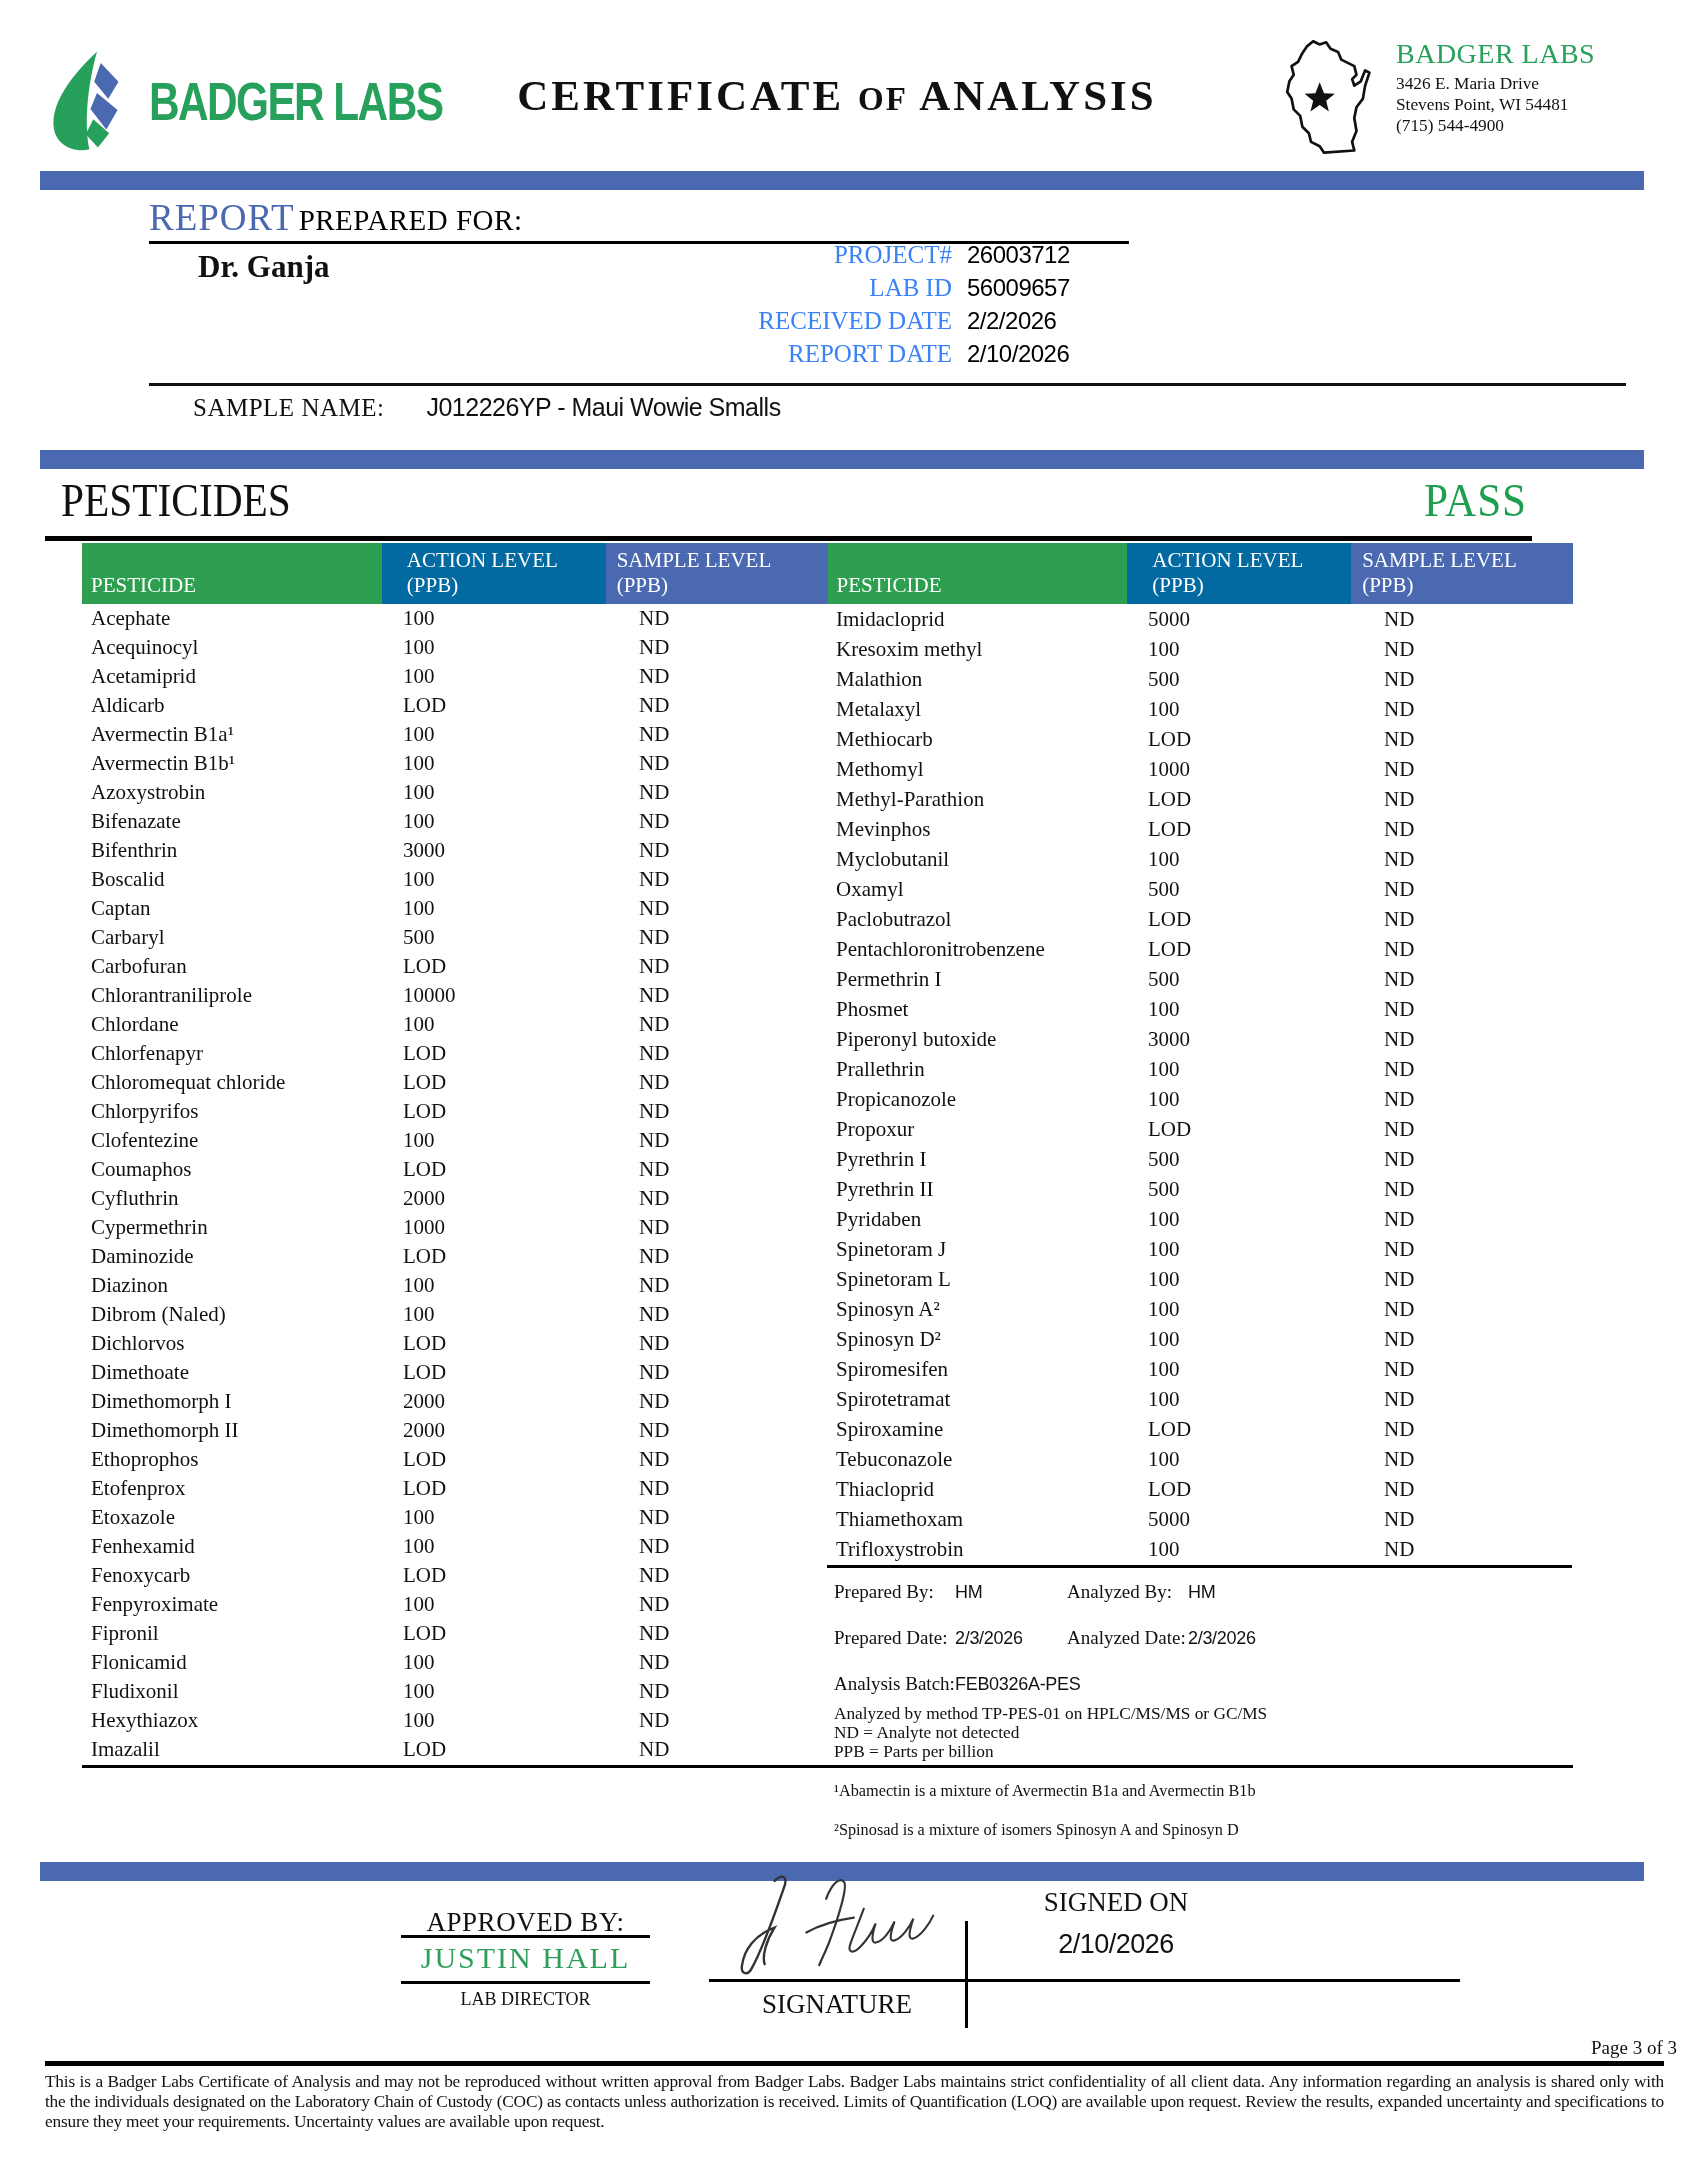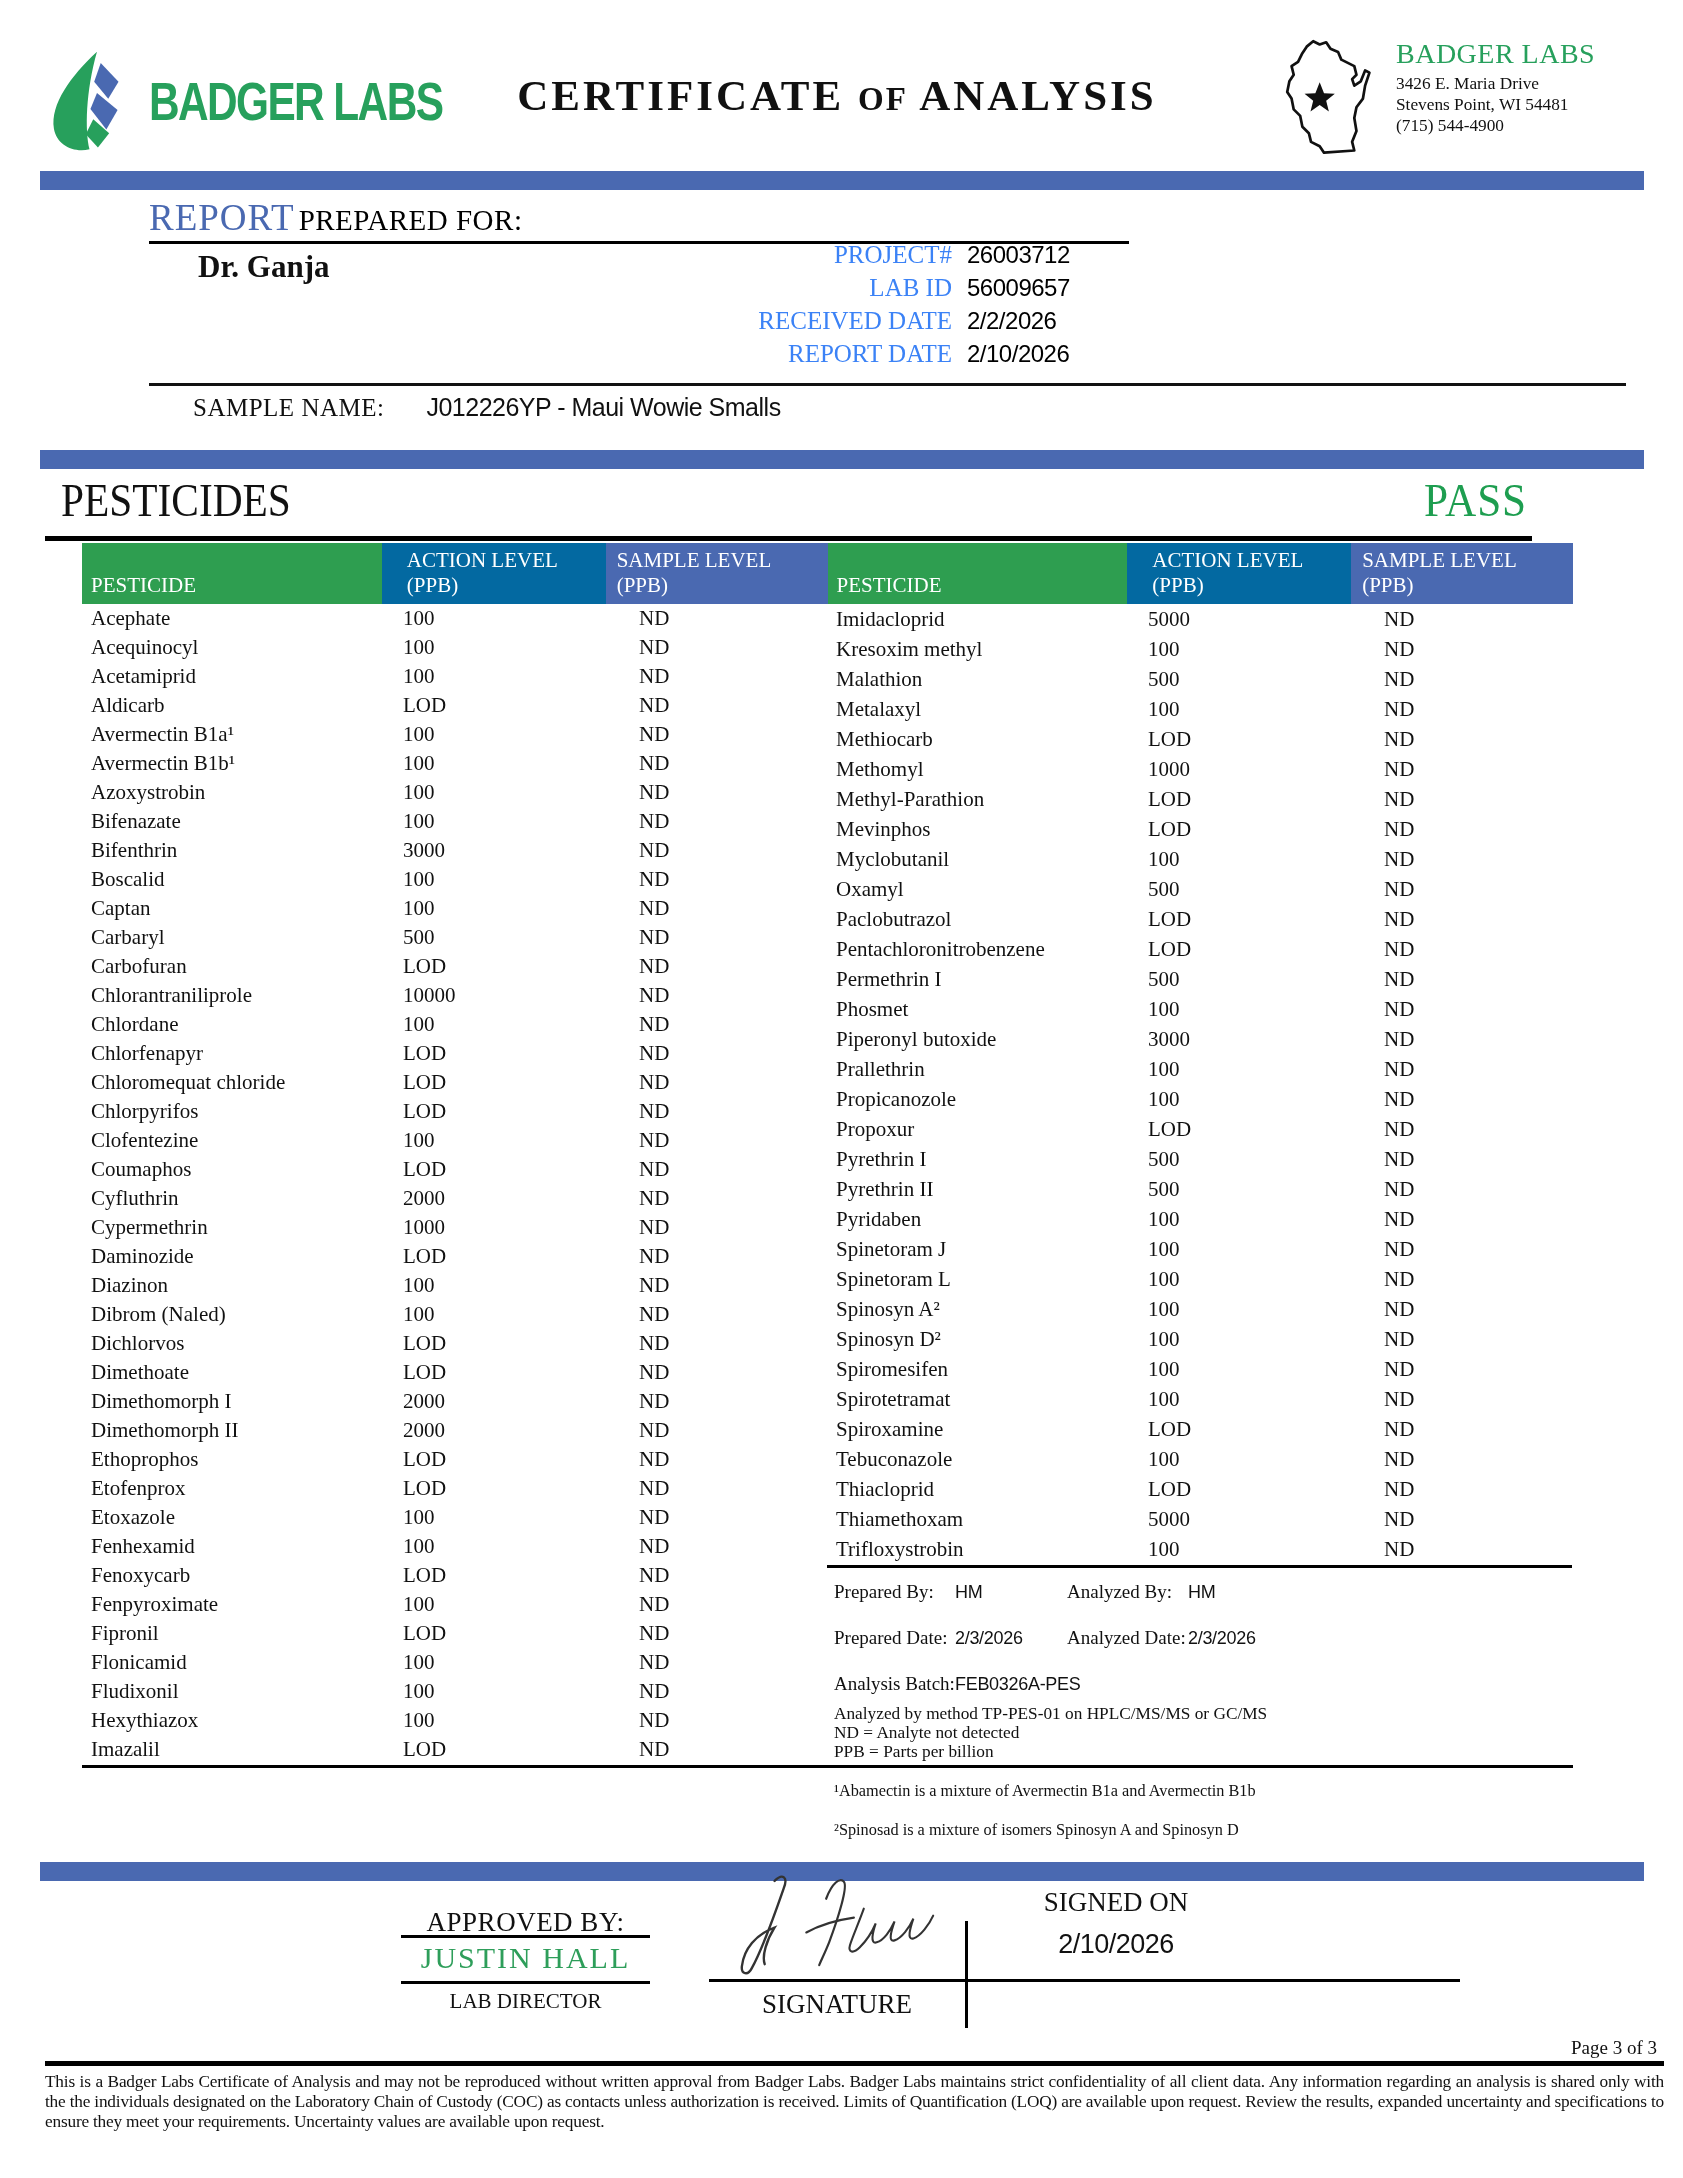--- a/index.html
+++ b/index.html
@@ -76,32 +76,32 @@
   .n-value { font-family:"Liberation Sans","DejaVu Sans",sans-serif; font-size:18px; letter-spacing:-0.3px; }
   .note-lines { margin-top:9px; font-size:17.3px; line-height:19px; }
   .note-lines .fnote { margin-top:20px; font-size:16.3px; }
 
   
   .appr-label { position:absolute; left:401px; top:1907px; width:249px; text-align:center; font-size:27px; letter-spacing:0.5px; }
   .appr-line1 { position:absolute; left:401px; top:1935px; width:249px; height:3px; background:#000; }
   .approver   { position:absolute; left:401px; top:1941px; width:249px; text-align:center; font-size:30px;
     color:#2e9e5a; letter-spacing:2px; }
   .appr-line2 { position:absolute; left:401px; top:1981px; width:249px; height:3px; background:#000; }
-  .appr-title { position:absolute; left:401px; top:1989px; width:249px; text-align:center; font-size:21px; }
+  .appr-title { position:absolute; left:401px; top:1989px; width:249px; text-align:center; font-size:18px; }
   .sig-svg    { position:absolute; left:721px; top:1871px; }
   .sig-line   { position:absolute; left:709px; top:1979px; width:256px; height:3px; background:#000; }
   .vline      { position:absolute; left:965px; top:1921px; width:3px; height:107px; background:#000; }
   .date-line  { position:absolute; left:968px; top:1979px; width:492px; height:3px; background:#000; }
   .signed-date{ position:absolute; left:992px; top:1929px; width:248px; text-align:center;
     font-family:"Liberation Sans","DejaVu Sans",sans-serif; font-size:27px; letter-spacing:-0.5px; }
   .sig-label  { position:absolute; left:711px; top:1989px; width:252px; text-align:center; font-size:27px; }
   .signedon-label { position:absolute; left:992px; top:1887px; width:248px; text-align:center; font-size:27px; }
 
   
-  .page-num { position:absolute; right:26px; top:2037px; font-size:19px; }
+  .page-num { position:absolute; right:6px; top:2037px; font-size:19px; }
   .thickline { position:absolute; left:45px; top:2061px; width:1619px; height:5px; background:#000; }
   .disclaimer { position:absolute; left:45px; top:2072px; width:1619px; font-size:17.3px;
     line-height:20px; text-align:justify; letter-spacing:-0.2px; }
 </style>
 </head>
 <body>
 
 <div class="page">
 
   <div class="logo">

